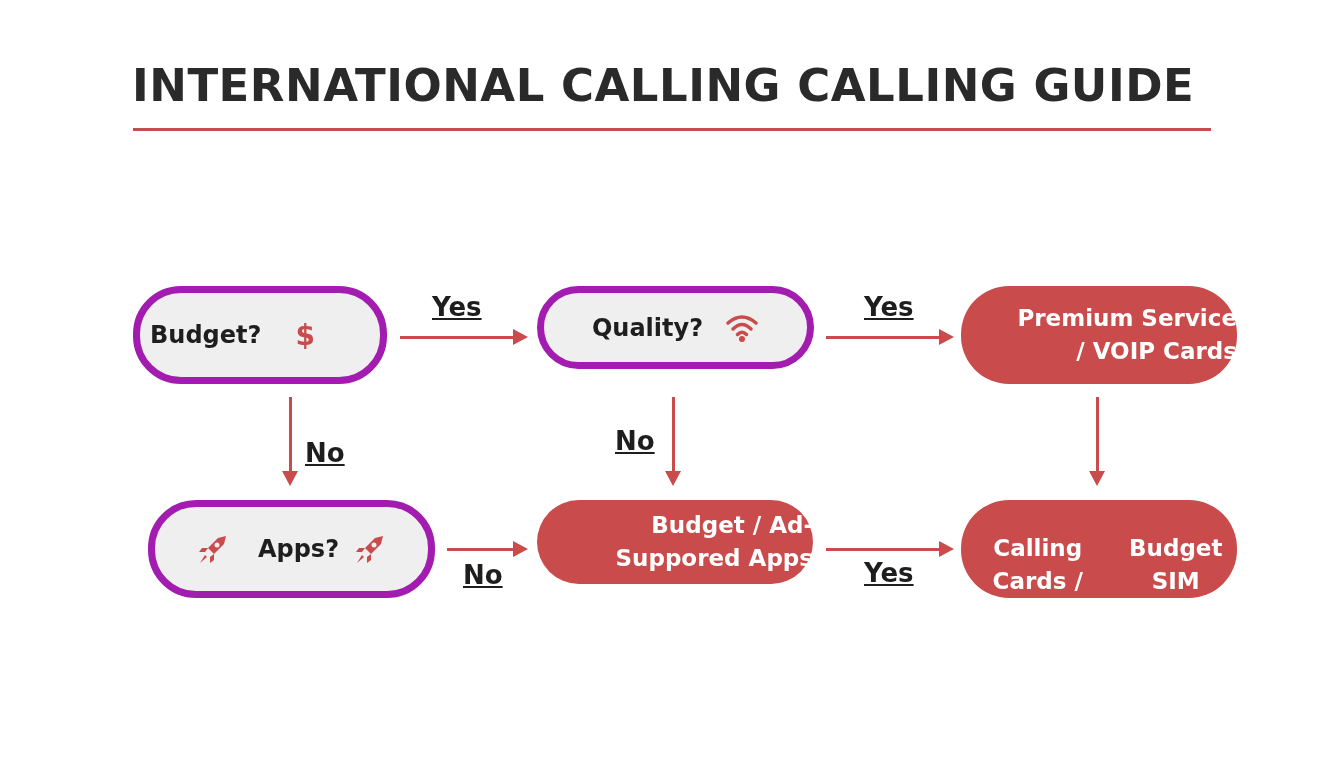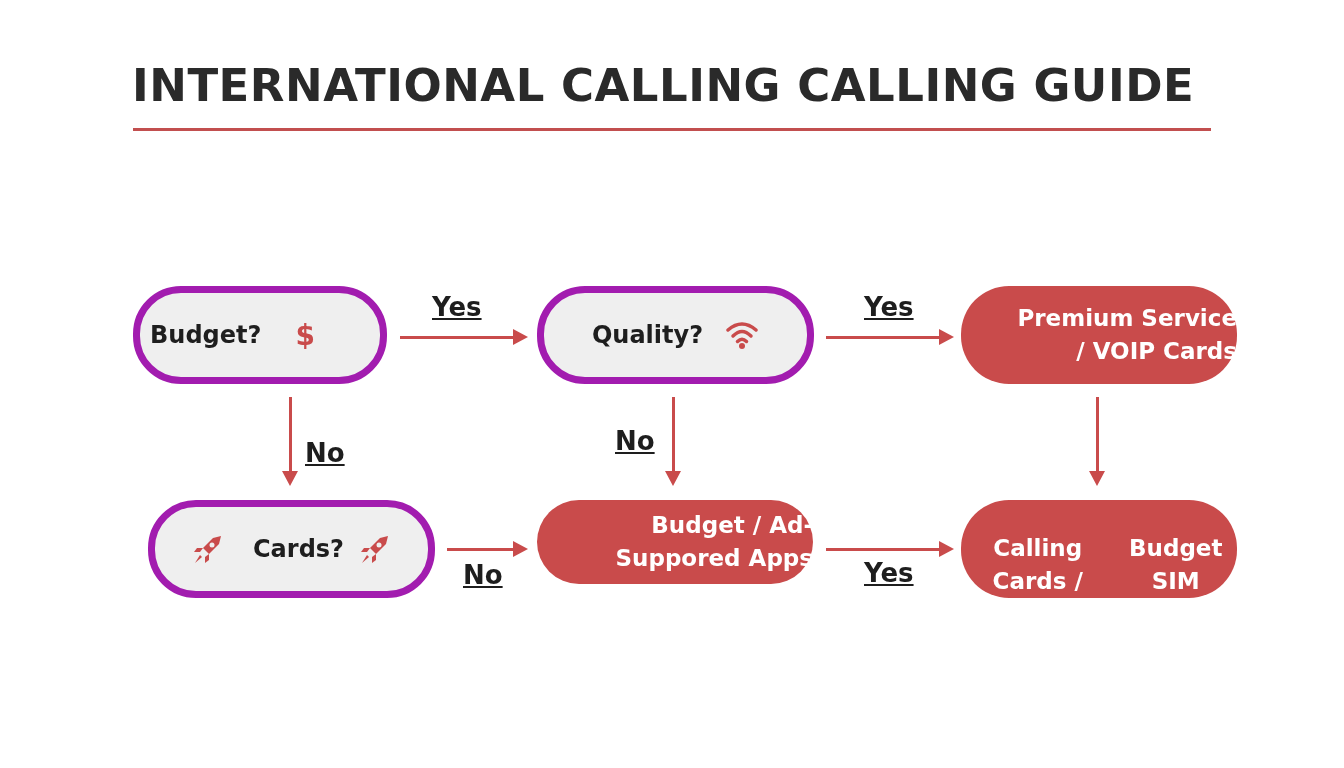--- a/index.html
+++ b/index.html
@@ -26,21 +26,21 @@
 <body>
 
 <div class="title">INTERNATIONAL CALLING CALLING GUIDE</div>
 <div class="rule"></div>
 
 <div class="node q" style="left:133px;top:286px;width:254px;height:98px;justify-content:flex-start;padding-left:10px;">
   <span>Budget?</span>
   <span class="ico" style="margin-left:34px;font-size:28px;">$</span>
 </div>
 
-<div class="node q" style="left:537px;top:286px;width:277px;height:98px;">
+<div class="node q" style="left:537px;top:286px;width:277px;height:83px;">
   <span>Quality?</span>
   <span class="ico" style="margin-left:22px;">
     <svg width="34" height="30" viewBox="0 0 34 30">
         <g fill="none" stroke="#c94b4b" stroke-width="3.5" stroke-linecap="round">
           <path d="M3 10 Q17 -2 31 10"></path>
           <path d="M8 16 Q17 7 26 16"></path>
           <path d="M12.5 21.5 Q17 17 21.5 21.5"></path>
         </g>
         <circle cx="17" cy="26" r="3" fill="#c94b4b"></circle>
       </svg>
@@ -57,21 +57,21 @@
     <svg width="34" height="34" viewBox="0 0 34 34">
         <g fill="#c94b4b">
           <path d="M30 4 L22 6 L12 16 L18 22 L28 12 Z"></path>
           <path d="M12 16 L6 16 L3 20 L9 20 Z"></path>
           <path d="M18 22 L18 28 L14 31 L14 25 Z"></path>
           <path d="M9 23 L4 31 L11 25 Z"></path>
         </g>
         <circle cx="21" cy="13" r="2.5" fill="#efefef"></circle>
       </svg>
   </span>
-  <span>Cards?</span>
+  <span>Apps?</span>
   <span class="ico" style="margin-left:14px;">
     <svg width="34" height="34" viewBox="0 0 34 34">
         <g fill="#c94b4b">
           <path d="M30 4 L22 6 L12 16 L18 22 L28 12 Z"></path>
           <path d="M12 16 L6 16 L3 20 L9 20 Z"></path>
           <path d="M18 22 L18 28 L14 31 L14 25 Z"></path>
           <path d="M9 23 L4 31 L11 25 Z"></path>
         </g>
         <circle cx="21" cy="13" r="2.5" fill="#efefef"></circle>
       </svg>

